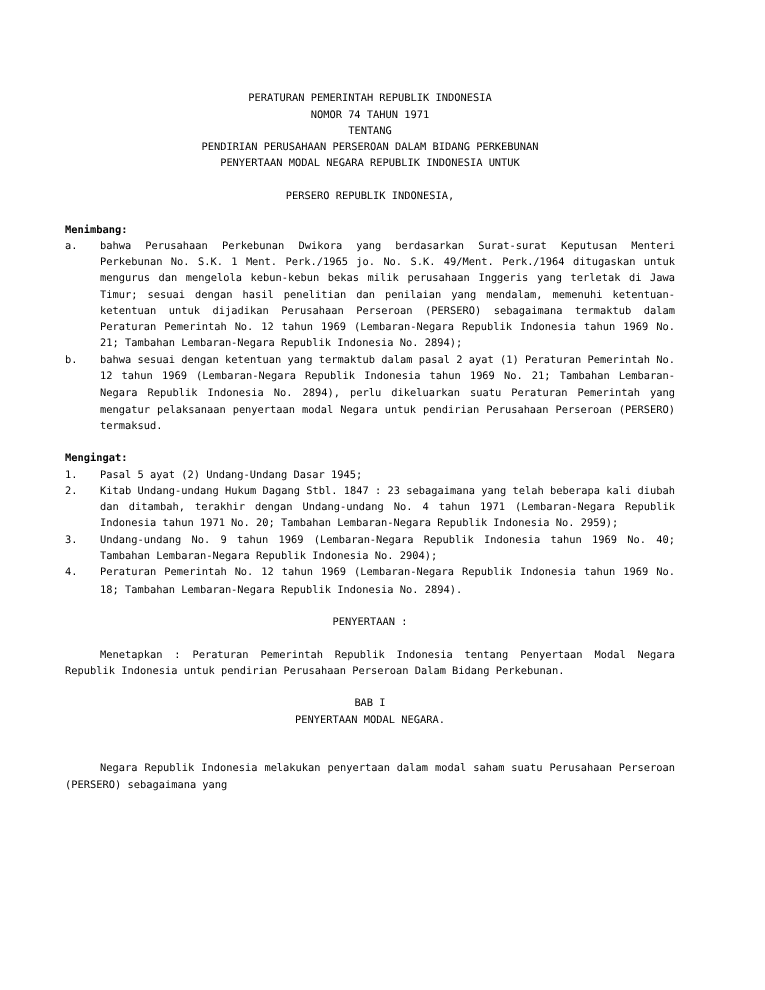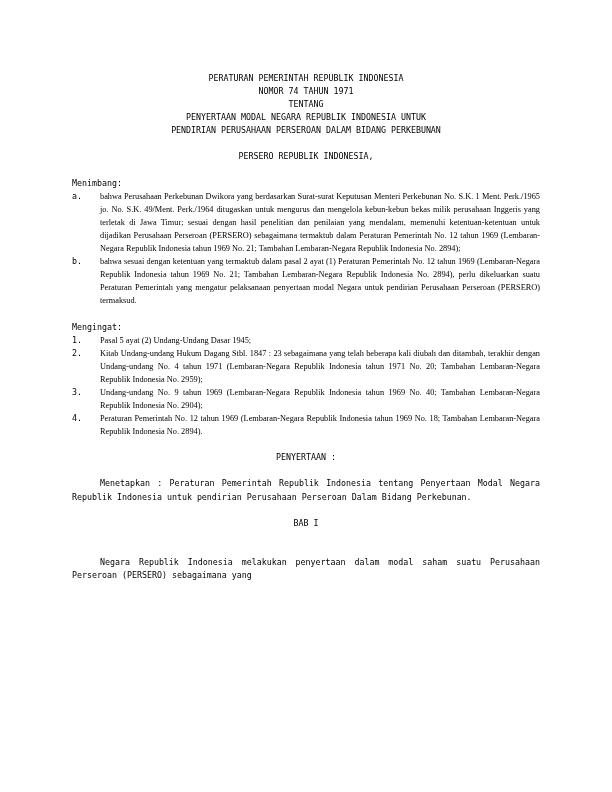--- a/index.html
+++ b/index.html
@@ -11,72 +11,72 @@
     width: 612px;
     height: 792px;
     font-family: "DejaVu Sans Mono", monospace;
     color: #000000;
   }
   .page {
     position: relative;
     width: 612px;
     height: 792px;
     box-sizing: border-box;
-    padding: 72px 72px 40px 72px;
+    padding: 72px 72px 40px 52px;
   }
   .doc {
     font-size: 8.3px;
     line-height: 13.1px;
     letter-spacing: 0px;
   }
   .center {
     text-align: center;
   }
   .spacer-s { height: 13px; }
   .spacer-m { height: 13px; }
   .heading-group div {
     white-space: pre;
   }
   .label-line {
     white-space: pre;
+    font-weight: bold;
   }
   
   .row {
     display: flex;
     align-items: flex-start;
   }
   .row .marker {
     flex: 0 0 auto;
     white-space: pre;
   }
   .row .body {
     flex: 1 1 auto;
     text-align: justify;
     text-justify: inter-word;
-    font-family: Liberation Serif, serif;
   }
   .mk-a { width: 28px; }
   .mk-n { width: 28px; }
   .indent-para {
     text-indent: 28px;
     text-align: justify;
   }
 </style>
 </head>
 <body>
 
 <div class="page">
   <div class="doc">
 
     <div class="heading-group center">
       <div>PERATURAN PEMERINTAH REPUBLIK INDONESIA</div>
       <div>NOMOR 74 TAHUN 1971</div>
       <div>TENTANG</div>
+      <div>PENDIRIAN PERUSAHAAN PERSEROAN DALAM BIDANG PERKEBUNAN</div>
       <div>PENYERTAAN MODAL NEGARA REPUBLIK INDONESIA UNTUK</div>
-      <div>PENDIRIAN PERUSAHAAN PERSEROAN DALAM BIDANG PERKEBUNAN</div>
     </div>
 
     <div class="spacer-m"></div>
 
     <div class="center">PERSERO REPUBLIK INDONESIA,</div>
 
     <div class="spacer-m"></div>
 
     <div class="label-line">Menimbang:</div>
 
@@ -118,20 +118,21 @@
 
     <div class="center">PENYERTAAN :</div>
 
     <div class="spacer-s"></div>
 
     <div class="indent-para">Menetapkan : Peraturan Pemerintah Republik Indonesia tentang Penyertaan Modal Negara Republik Indonesia untuk pendirian Perusahaan Perseroan Dalam Bidang Perkebunan.</div>
 
     <div class="spacer-m"></div>
 
     <div class="center">BAB I</div>
+    <div class="center">PENYERTAAN MODAL NEGARA.</div>
 
     <div class="spacer-s"></div>
 
 
     <div class="spacer-s"></div>
 
     <div class="indent-para">Negara Republik Indonesia melakukan penyertaan dalam modal saham suatu Perusahaan Perseroan (PERSERO) sebagaimana yang</div>
 
   </div>
 </div>

